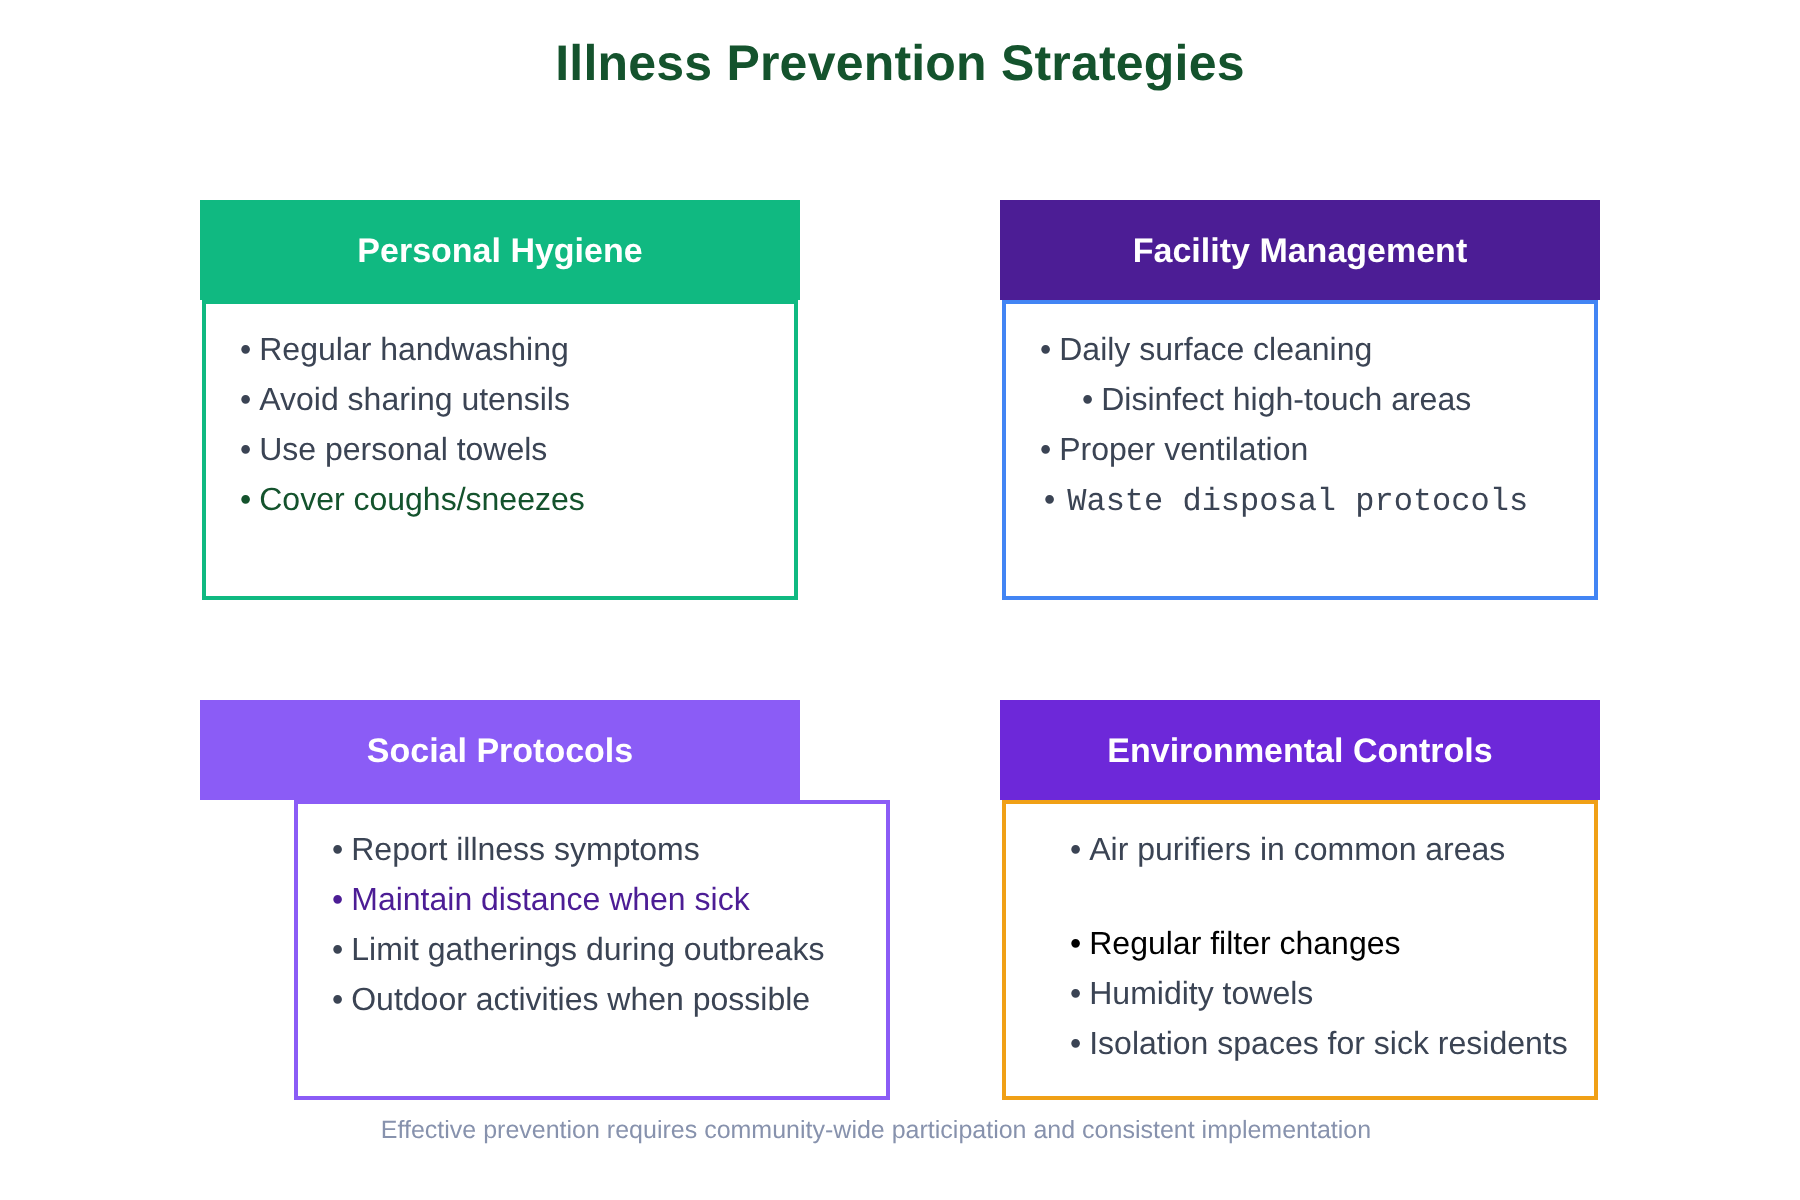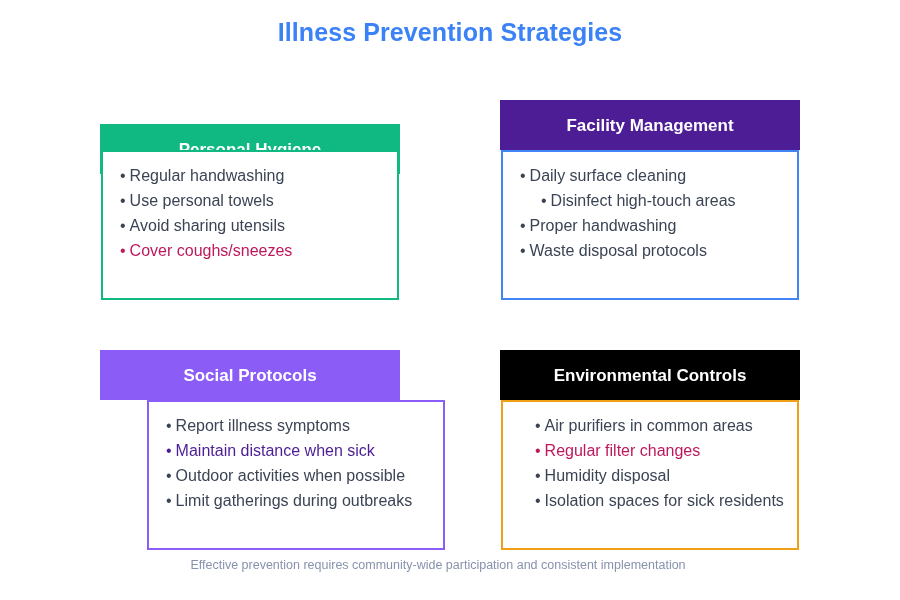--- a/index.html
+++ b/index.html
@@ -90,63 +90,63 @@
     top: 558px;
     width: 876px;
     text-align: center;
     font-size: 12.5px;
     color: #8792ad;
   }
 </style>
 </head>
 <body style="background: rgb(255, 255, 255);">
 
-<div id="page-title" style="color: #3b82f6;">Illness Prevention Strategies</div>
+<div id="page-title" style="color: #14532d;">Illness Prevention Strategies</div>
 
 <div class="card" id="card-personal-hygiene">
-  <div class="card-header" style="background-color: rgb(16, 185, 129); margin-top: 24px;">
+  <div class="card-header" style="background-color: rgb(16, 185, 129);">
     <span class="card-header-title">Personal Hygiene</span>
   </div>
   <div class="card-body" style="border-color: rgb(16, 185, 129);">
     <div class="bullet-item" style="color: rgb(59, 68, 84);"><span class="bullet-dot">•</span><span>Regular handwashing</span></div>
+    <div class="bullet-item" style="color: rgb(59, 68, 84);"><span class="bullet-dot">•</span><span>Avoid sharing utensils</span></div>
     <div class="bullet-item" style="color: rgb(59, 68, 84);"><span class="bullet-dot">•</span><span>Use personal towels</span></div>
-    <div class="bullet-item" style="color: rgb(59, 68, 84);"><span class="bullet-dot">•</span><span>Avoid sharing utensils</span></div>
-    <div class="bullet-item" style="color: #be185d;"><span class="bullet-dot">•</span><span>Cover coughs/sneezes</span></div>
+    <div class="bullet-item" style="color: #14532d;"><span class="bullet-dot">•</span><span>Cover coughs/sneezes</span></div>
   </div>
 </div>
 
 <div class="card" id="card-facility-management">
   <div class="card-header" style="background-color: #4c1d95;">
     <span class="card-header-title">Facility Management</span>
   </div>
   <div class="card-body" style="border-color: rgb(66, 133, 244);">
     <div class="bullet-item" style="color: rgb(59, 68, 84);"><span class="bullet-dot">•</span><span>Daily surface cleaning</span></div>
     <div class="bullet-item" style="color: rgb(59, 68, 84); margin-left: 21px;"><span class="bullet-dot">•</span><span>Disinfect high-touch areas</span></div>
-    <div class="bullet-item" style="color: rgb(59, 68, 84);"><span class="bullet-dot">•</span><span>Proper handwashing</span></div>
-    <div class="bullet-item" style="color: rgb(59, 68, 84);"><span class="bullet-dot">•</span><span>Waste disposal protocols</span></div>
+    <div class="bullet-item" style="color: rgb(59, 68, 84);"><span class="bullet-dot">•</span><span>Proper ventilation</span></div>
+    <div class="bullet-item" style="color: rgb(59, 68, 84); font-family: Liberation Mono, monospace;"><span class="bullet-dot">•</span><span>Waste disposal protocols</span></div>
   </div>
 </div>
 
 <div class="card" id="card-social-protocols">
   <div class="card-header" style="background-color: rgb(139, 92, 246);">
     <span class="card-header-title">Social Protocols</span>
   </div>
   <div class="card-body" style="border-color: rgb(139, 92, 246); margin-left: 46px;">
     <div class="bullet-item" style="color: rgb(59, 68, 84);"><span class="bullet-dot">•</span><span>Report illness symptoms</span></div>
     <div class="bullet-item" style="color: #4c1d95;"><span class="bullet-dot">•</span><span>Maintain distance when sick</span></div>
+    <div class="bullet-item" style="color: rgb(59, 68, 84);"><span class="bullet-dot">•</span><span>Limit gatherings during outbreaks</span></div>
     <div class="bullet-item" style="color: rgb(59, 68, 84);"><span class="bullet-dot">•</span><span>Outdoor activities when possible</span></div>
-    <div class="bullet-item" style="color: rgb(59, 68, 84);"><span class="bullet-dot">•</span><span>Limit gatherings during outbreaks</span></div>
   </div>
 </div>
 
 <div class="card" id="card-environmental-controls">
-  <div class="card-header" style="background-color: #000000;">
+  <div class="card-header" style="background-color: #6d28d9;">
     <span class="card-header-title">Environmental Controls</span>
   </div>
   <div class="card-body" style="border-color: rgb(240, 160, 22); padding-left: 32px;">
     <div class="bullet-item" style="color: rgb(59, 68, 84);"><span class="bullet-dot">•</span><span>Air purifiers in common areas</span></div>
-    <div class="bullet-item" style="color: #be185d;"><span class="bullet-dot">•</span><span>Regular filter changes</span></div>
-    <div class="bullet-item" style="color: rgb(59, 68, 84);"><span class="bullet-dot">•</span><span>Humidity disposal</span></div>
+    <div class="bullet-item" style="color: #000000; margin-top: 22px;"><span class="bullet-dot">•</span><span>Regular filter changes</span></div>
+    <div class="bullet-item" style="color: rgb(59, 68, 84);"><span class="bullet-dot">•</span><span>Humidity towels</span></div>
     <div class="bullet-item" style="color: rgb(59, 68, 84);"><span class="bullet-dot">•</span><span>Isolation spaces for sick residents</span></div>
   </div>
 </div>
 
 <div id="footer-note" style="color: rgb(135, 146, 173);">Effective prevention requires community-wide participation and consistent implementation</div>
 
 </body></html>

